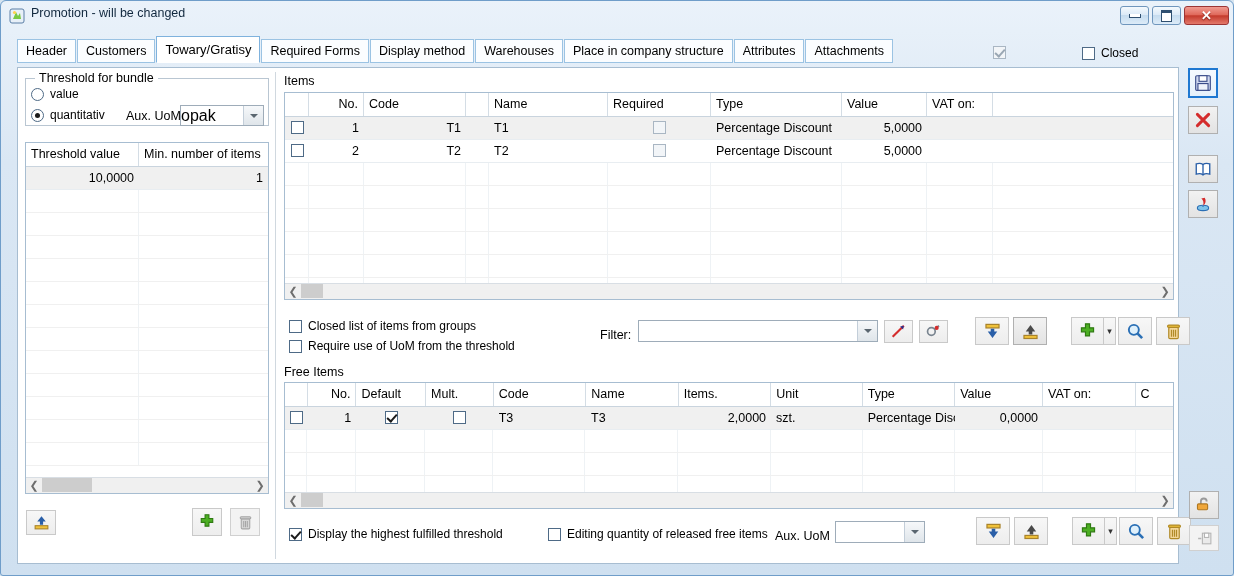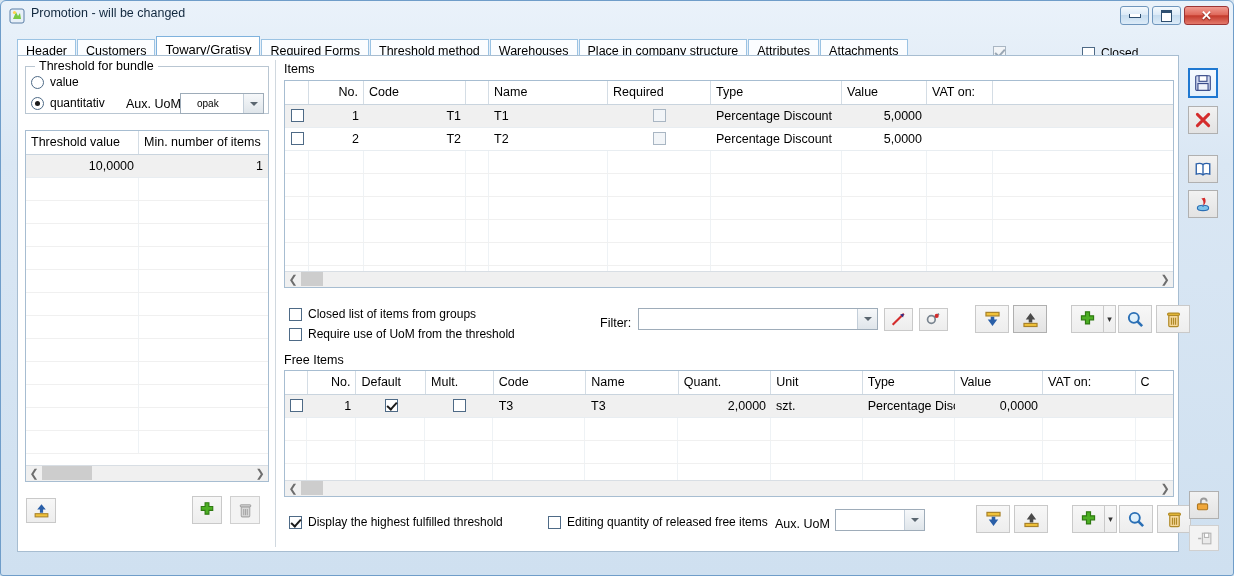--- a/index.html
+++ b/index.html
@@ -43,30 +43,30 @@
   .hdr-checks{position:absolute;top:45px;}
   .cb{display:inline-block;width:13px;height:13px;box-sizing:border-box;
       border:1px solid #4e6a86;background:#fff;vertical-align:-2px;position:relative;}
   .cb.dis{border-color:#a9b6c3;background:#f2f5f8;}
   .cb.ck::after{content:"";position:absolute;left:3px;top:0px;width:4px;height:8px;
       border:solid #1b1b1b;border-width:0 2px 2px 0;transform:rotate(42deg);}
   .cb.dis.ck::after{border-color:#9aa7b4;}
   .chkrow{display:flex;align-items:center;gap:6px;white-space:nowrap;}
   .chkrow.dis span{color:#8d8d8d;}
   
-  .content{position:absolute;left:16px;top:54px;width:1162px;height:497px;
+  .content{position:absolute;left:16px;top:66px;width:1162px;height:497px;
      background:#fff;border:1px solid #a7bdd1;box-sizing:border-box;}
   
   .group{position:absolute;box-sizing:border-box;border:1px solid #b9c6d2;}
   .group>.legend{position:absolute;top:-8px;left:9px;background:#fff;padding:0 4px;font-size:12.5px;}
   .radio{display:inline-block;width:13px;height:13px;border-radius:50%;box-sizing:border-box;
       border:1px solid #4e6a86;background:#fff;position:relative;vertical-align:-2px;}
   .radio.on::after{content:"";position:absolute;left:3px;top:3px;width:5px;height:5px;border-radius:50%;background:#1b1b1b;}
   .combo{box-sizing:border-box;border:1px solid #9eacb9;background:#fff;display:flex;align-items:center;}
-  .combo .val{flex:1;padding-left:16px;font-size:10px;white-space:nowrap;overflow:hidden;}
+  .combo .val{flex:1;padding-left:0;font-size:16px;white-space:nowrap;overflow:hidden;}
   .combo .arrow{width:19px;align-self:stretch;border-left:1px solid #c3ced9;
       background:linear-gradient(180deg,#f6f8fa,#dfe5ea);display:flex;align-items:center;justify-content:center;}
   .caret{width:0;height:0;border-left:4px solid transparent;border-right:4px solid transparent;border-top:4px solid #5a6670;}
   
   .grid{position:absolute;box-sizing:border-box;border:1px solid #a7bdd1;background:#fff;overflow:hidden;}
   .ghead{display:flex;height:24px;box-sizing:border-box;border-bottom:1px solid #c9d4de;background:#fff;}
   .gh{box-sizing:border-box;border-right:1px solid #d4dde5;padding:4px 5px 0 5px;font-size:12.5px;
       white-space:nowrap;overflow:hidden;}
   .gh.r{text-align:right;}
   .grow{display:flex;height:23px;box-sizing:border-box;border-bottom:1px solid #e8edf1;align-items:center;}
@@ -118,21 +118,21 @@
           <span class="wclose">✕</span>
         </div>
     </div>
   </div>
 
   <div class="tabstrip">
     <div class="tab">Header</div>
     <div class="tab">Customers</div>
     <div class="tab active">Towary/Gratisy</div>
     <div class="tab">Required Forms</div>
-    <div class="tab">Threshold method</div>
+    <div class="tab">Display method</div>
     <div class="tab">Warehouses</div>
     <div class="tab">Place in company structure</div>
     <div class="tab">Attributes</div>
     <div class="tab">Attachments</div>
   </div>
 
   <div class="hdr-checks chkrow dis" style="left:971px;flex-direction:column;">
     <span class="cb dis ck"></span>
     <span>Confirmed</span>
   </div>
@@ -437,21 +437,21 @@
     <div class="lbl" style="left:266px;top:297px;">Free Items</div>
 
     <div class="grid" style="left:266px;top:314px;width:890px;height:127px;">
       <div class="ghead">
         <div class="gh" style="width:24px;"></div>
         <div class="gh r" style="width:52px;">No.</div>
         <div class="gh" style="width:75px;">Default</div>
         <div class="gh" style="width:73px;">Mult.</div>
         <div class="gh" style="width:100px;">Code</div>
         <div class="gh" style="width:100px;">Name</div>
-        <div class="gh" style="width:100px;">Quant.</div>
+        <div class="gh" style="width:100px;">Items.</div>
         <div class="gh" style="width:99px;">Unit</div>
         <div class="gh" style="width:100px;">Type</div>
         <div class="gh" style="width:95px;">Value</div>
         <div class="gh" style="width:100px;">VAT on:</div>
         <div class="gh" style="width:40px;border-right:none;">C</div>
       </div>
       <div class="grow alt">
         <div class="gc c" style="width:24px;"><span class="cb"></span></div>
         <div class="gc r" style="width:52px;">1</div>
         <div class="gc c" style="width:75px;"><span class="cb ck"></span></div>

